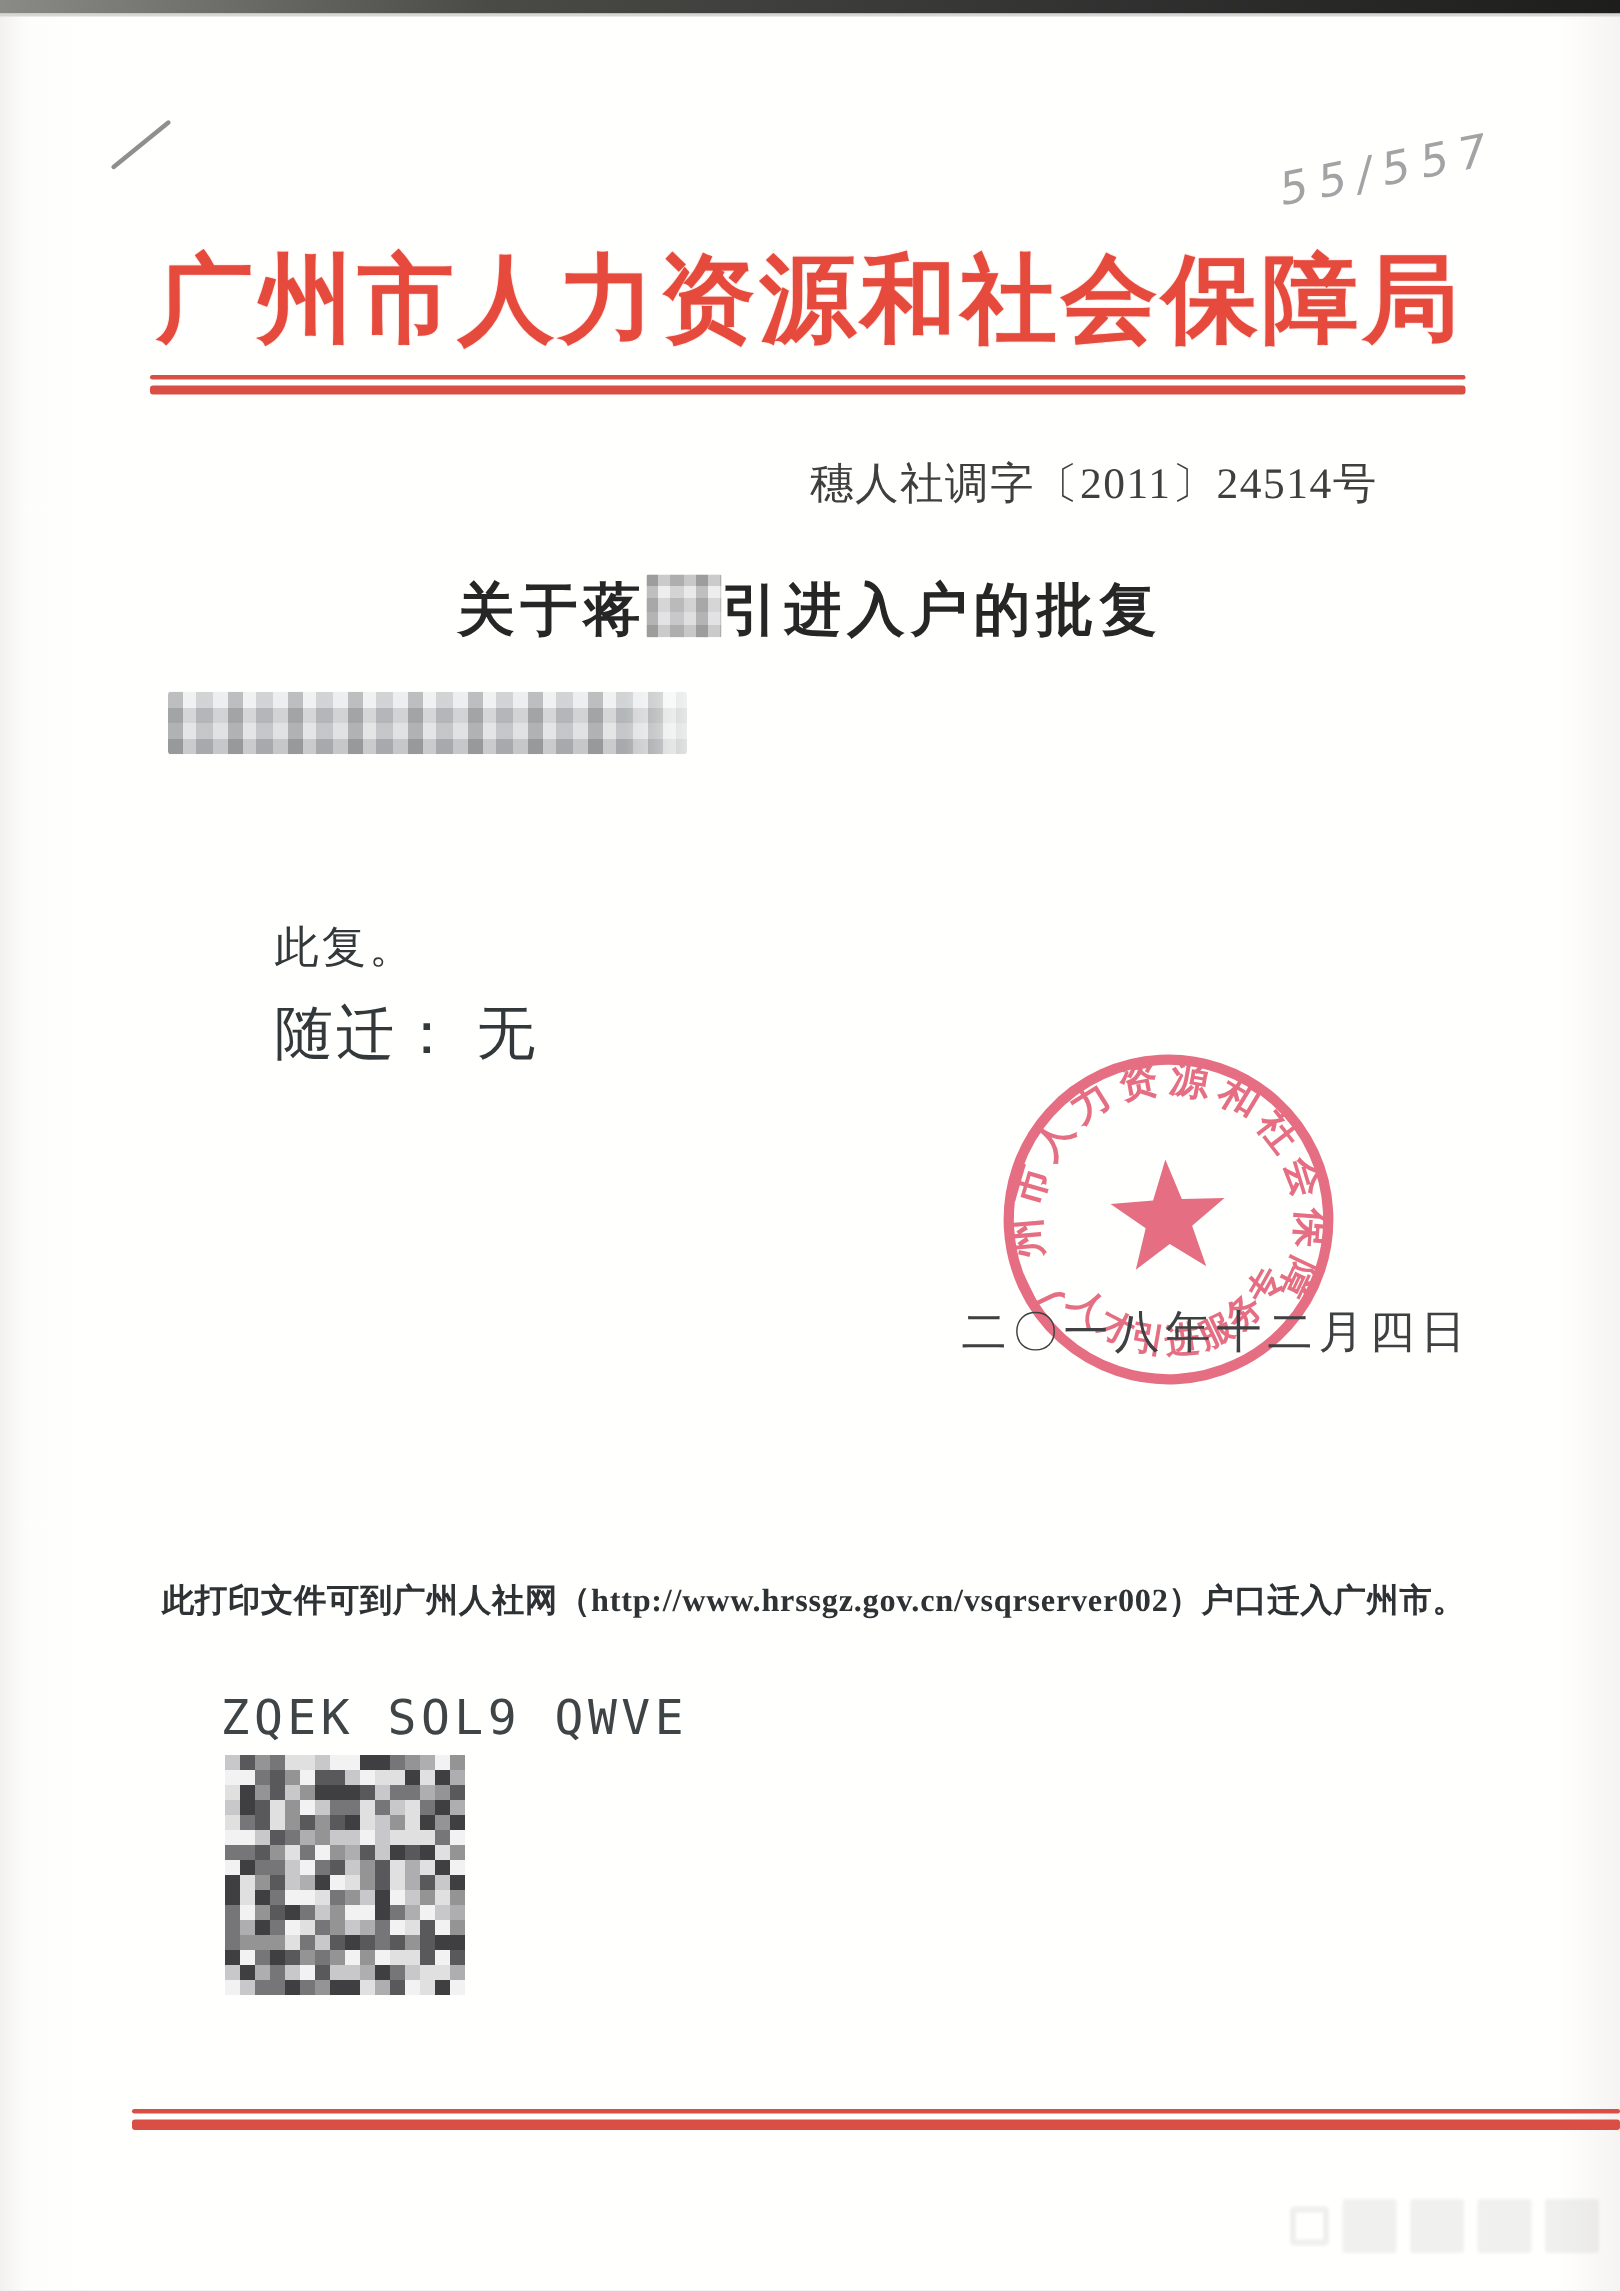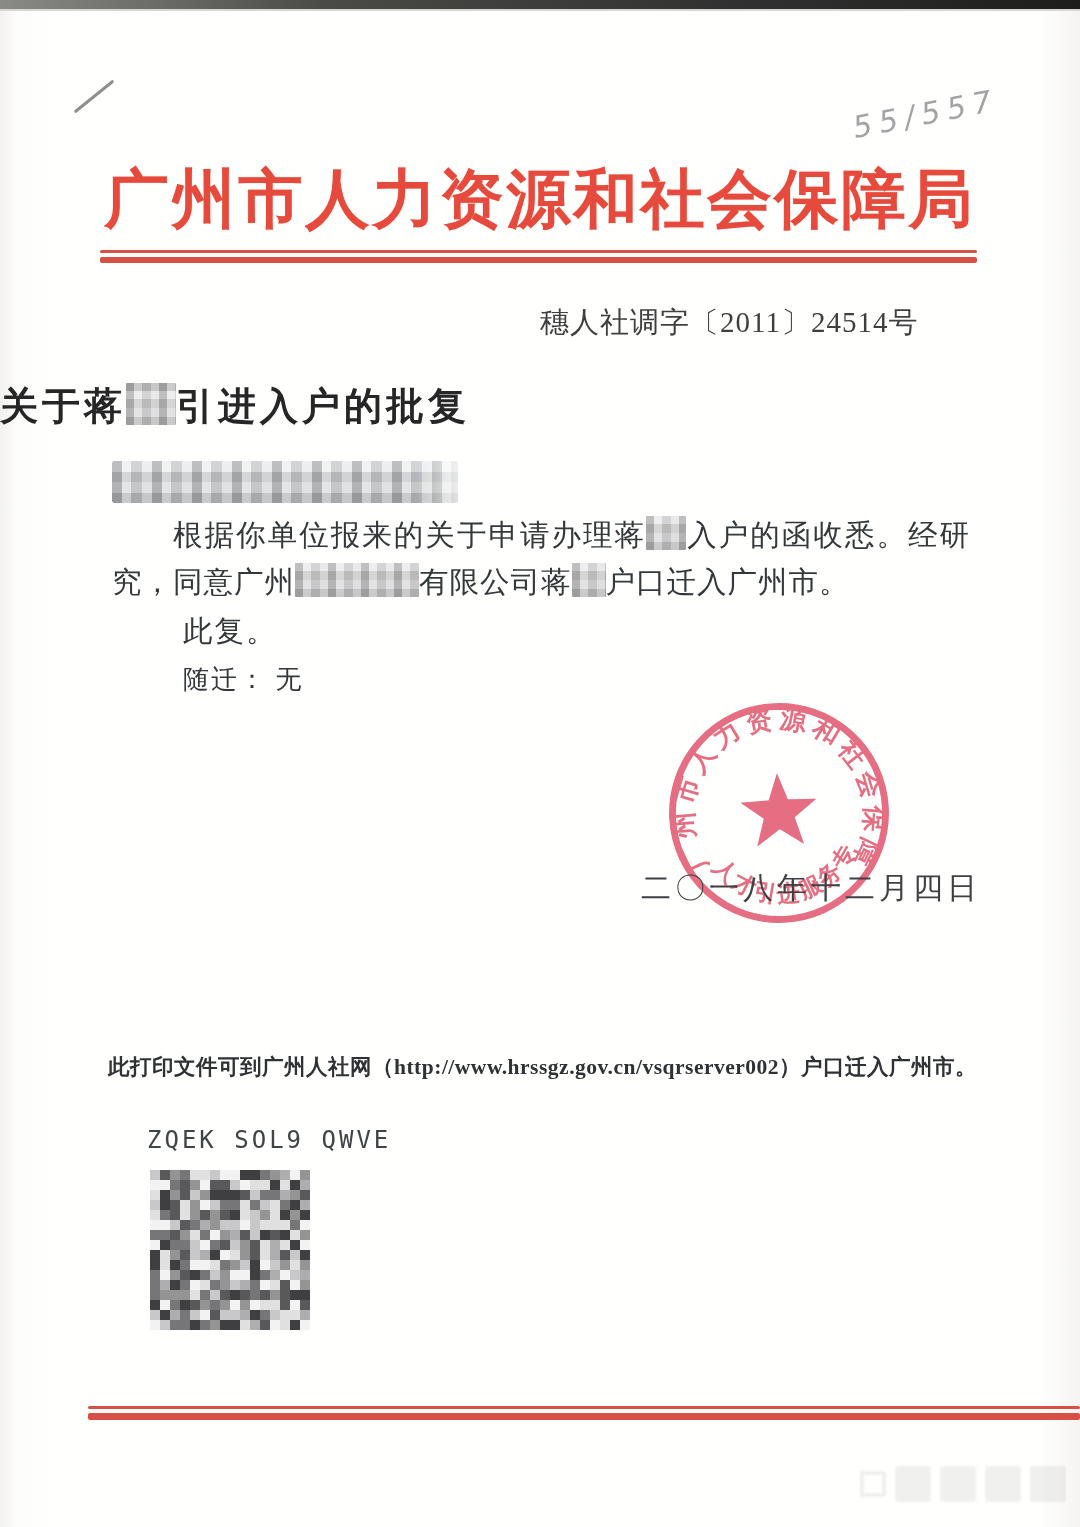--- a/index.html
+++ b/index.html
@@ -22,48 +22,48 @@
   .handwritten{position:absolute;left:852px;top:96px;color:#a3a3a6;
     font-family:"DejaVu Sans", sans-serif;font-style:italic;font-size:30px;letter-spacing:7px;
     transform:rotate(-11deg);}
   .agency{position:absolute;left:0;top:156px;width:100%;text-align:center;
     color:var(--header-red);font-size:64px;font-weight:bold;letter-spacing:3px;
     font-family:"Liberation Serif", serif;text-shadow:0 0 1px rgba(230,74,60,.55);}
   .rule{position:absolute;background:var(--rule-red);border-radius:2px;}
   .rule.r1{left:100px;top:250px;width:877px;height:3px;}
   .rule.r2{left:100px;top:257px;width:877px;height:6px;}
   .doc-number{position:absolute;left:540px;top:303px;font-size:29px;color:#3f3f3f;letter-spacing:1px;}
-  .title{position:absolute;left:0;top:381px;width:100%;text-align:left;
+  .title{position:absolute;left:0;top:381px;width:100%;text-align:center;
     font-family:"Liberation Sans", sans-serif;font-weight:bold;font-size:38px;color:#262626;letter-spacing:4px;}
   .pix{display:inline-block;vertical-align:-5px;border-radius:1px;opacity:.85;
     background-image:
       repeating-linear-gradient(90deg,rgba(70,70,72,.30) 0 8px,rgba(255,255,255,.28) 8px 16px,rgba(130,130,132,.24) 16px 25px,rgba(235,235,235,.32) 25px 33px),
       repeating-linear-gradient(0deg,#aaaaac 0 8px,#d2d2d4 8px 17px,#bcbcbe 17px 26px,#e4e4e6 26px 34px);}
   .pix.title-pix{width:50px;height:42px;vertical-align:-6px;}
   .addressee{position:absolute;left:112px;top:461px;width:346px;height:42px;border-radius:2px;opacity:.8;
     background-image:
       repeating-linear-gradient(90deg,rgba(60,64,66,.34) 0 10px,rgba(255,255,255,.3) 10px 19px,rgba(110,114,116,.26) 19px 30px,rgba(240,240,240,.3) 30px 40px),
       repeating-linear-gradient(0deg,#9fa3a5 0 10px,#d0d2d4 10px 21px,#b4b8ba 21px 31px,#e6e8ea 31px 42px);
     mask-image:linear-gradient(90deg,#000 88%,rgba(0,0,0,.35) 100%);
     -webkit-mask-image:linear-gradient(90deg,#000 88%,rgba(0,0,0,.35) 100%);}
   .body-text{position:absolute;left:112px;top:512px;width:858px;
     font-size:29.5px;line-height:47px;color:#33383a;text-align:justify;letter-spacing:1px;}
   .body-text .indent{display:inline-block;width:60px;}
   .pix.p-a{width:40px;height:34px;}
   .pix.p-b{width:124px;height:34px;}
   .pix.p-c{width:34px;height:34px;}
   .closing{position:absolute;left:183px;top:612px;font-size:29.5px;color:#33383a;letter-spacing:2px;}
-  .accomp{position:absolute;left:183px;top:662px;font-size:26px;color:#33383a;letter-spacing:2px;}
+  .accomp{position:absolute;left:183px;top:662px;font-size:39px;color:#33383a;letter-spacing:2px;}
   .stamp{position:absolute;left:663px;top:697px;width:232px;height:232px;
     mix-blend-mode:multiply;opacity:.88;transform:rotate(-3deg);}
   .issue-date{position:absolute;left:641px;top:868px;font-size:30px;color:#3e4042;letter-spacing:4px;z-index:1;}
   .note{position:absolute;left:133px;top:1010px;font-size:29px;color:#2e3234;letter-spacing:2px;}
   .verify{position:absolute;left:108px;top:1052px;font-size:21.5px;font-weight:700;color:#2e3234;letter-spacing:.5px;}
   .code{position:absolute;left:147px;top:1126px;font-family:"DejaVu Sans Mono", monospace;
-    font-size:24px;color:#3f4446;letter-spacing:3px;}
+    font-size:32px;color:#3f4446;letter-spacing:3px;}
   .qr{position:absolute;left:150px;top:1170px;width:160px;height:160px;display:grid;
     grid-template-columns:repeat(16,1fr);grid-template-rows:repeat(16,1fr);opacity:.92;}
   .qr span{width:100%;height:100%;}
   .rule.r3{left:88px;top:1406px;width:992px;height:3px;}
   .rule.r4{left:88px;top:1413px;width:992px;height:7px;}
   .watermark{position:absolute;left:860px;top:1466px;display:flex;gap:9px;align-items:center;
     opacity:.09;filter:blur(1px);}
   .watermark .wm-icon{width:26px;height:26px;border:4px solid #555;border-radius:3px;}
   .watermark .wm-char{width:36px;height:36px;background:#666;border-radius:2px;}
   svg text{font-family:"Liberation Serif", serif;}
@@ -80,21 +80,20 @@
   <div class="agency">广州市人力资源和社会保障局</div>
   <div class="rule r1"></div>
   <div class="rule r2"></div>
 
   <div class="doc-number">穗人社调字〔2011〕24514号</div>
 
   <div class="title"><span>关于蒋</span><span class="pix title-pix"></span><span>引进入户的批复</span></div>
 
   <div class="addressee"></div>
 
-  <div class="body-text"><span class="indent"></span><span>根据你单位报来的关于申请办理蒋</span><span class="pix p-a"></span><span>入户的函收悉。经研究，同意广州</span><span class="pix p-b"></span><span>有限公司蒋</span><span class="pix p-c"></span><span>户口迁入广州市。</span></div>
 
   <div class="closing">此复。</div>
   <div class="accomp">随迁： 无</div>
 
   <div class="issue-date">二〇一八年十二月四日</div>
 
   <svg class="stamp" viewBox="0 0 220 220">
     <circle cx="110" cy="110" r="101" fill="none" stroke="#e25a72" stroke-width="6.5"></circle>
     <polygon fill="#e25a72" points="110,72 100.9,97.5 73.9,98.3 95.3,114.8 87.7,140.7 110,125.5 132.3,140.7 124.7,114.8 146.1,98.3 119.1,97.5"></polygon>
     <defs>

